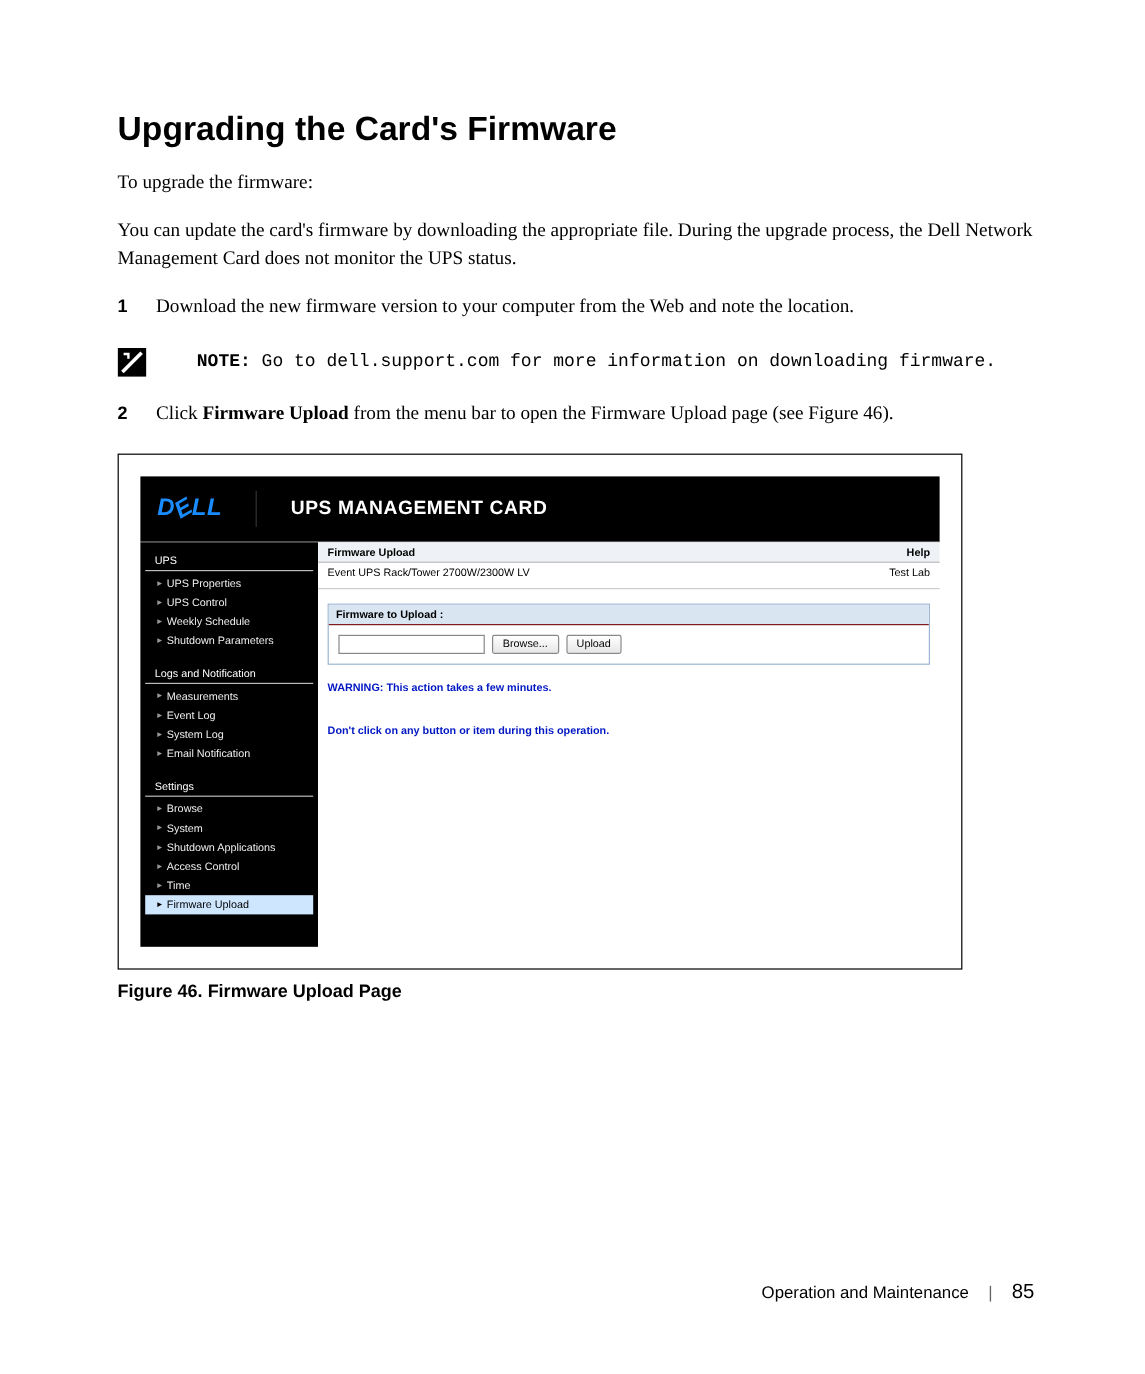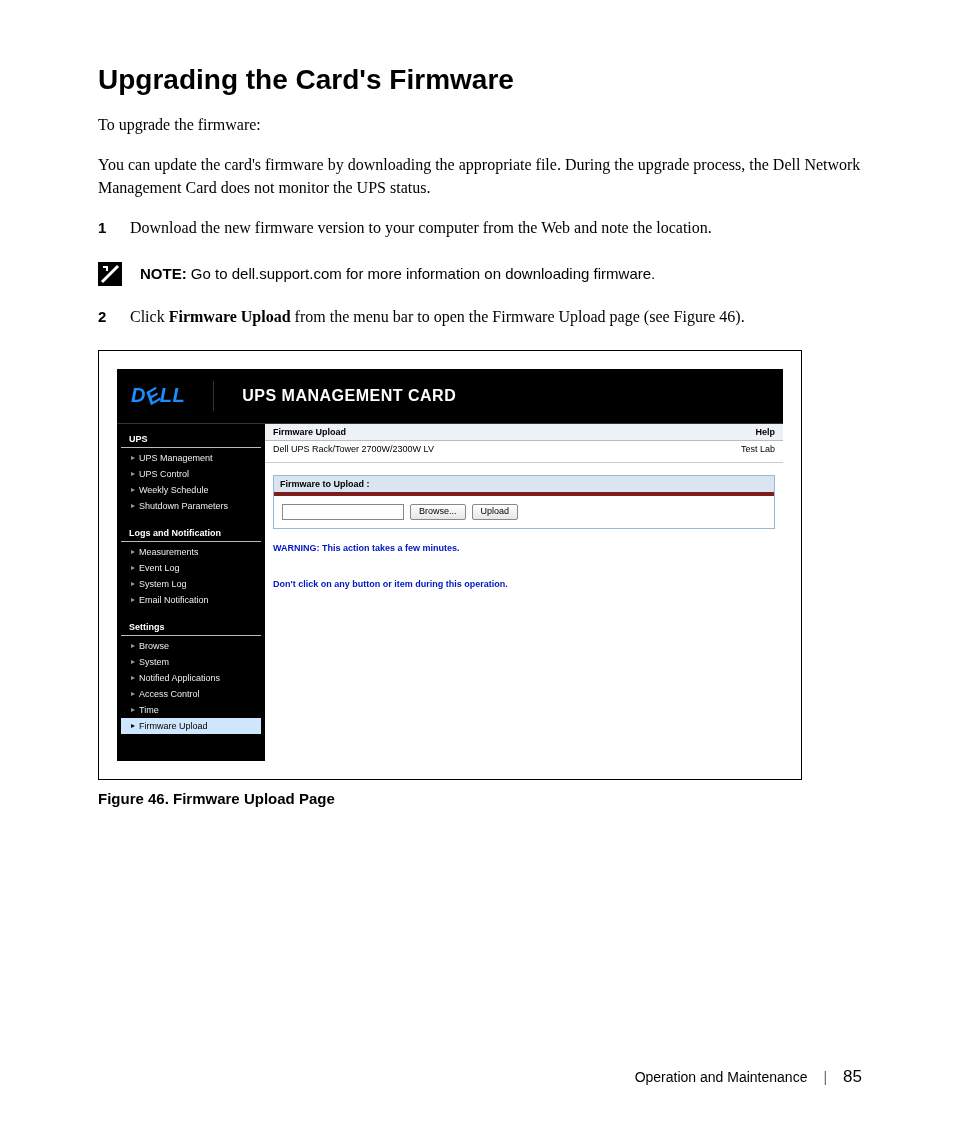--- a/index.html
+++ b/index.html
@@ -8,21 +8,21 @@
     font-family: Georgia, "Times New Roman", serif;
     font-size: 16px;
     color: #000;
     background: #fff;
     width: 954px;
     height: 1145px;
     position: relative;
     box-sizing: border-box;
   }
   .page {
-    padding: 64px 90px 60px 98px;
+    padding: 92px 90px 60px 98px;
     box-sizing: border-box;
   }
   h1 {
     font-family: "Arial Narrow", Arial, sans-serif;
     font-weight: bold;
     font-size: 28px;
     letter-spacing: 0;
     margin: 0 0 18px 0;
     font-stretch: condensed;
   }
@@ -55,22 +55,23 @@
     align-items: center;
     margin: 0 0 20px 0;
     gap: 18px;
   }
   .note-icon {
     width: 24px;
     height: 24px;
     flex-shrink: 0;
   }
   .note-text {
-    font-family: Liberation Sans, sans-serif;
+    font-family: Liberation Mono, monospace;
     font-size: 15px;
+    margin-left: 24px;
   }
   .note-text b {
     font-weight: bold;
   }
   b.inline-bold {
     font-family: Georgia, serif;
     font-weight: bold;
   }
   
   .figure-box {
@@ -128,21 +129,21 @@
     border-top: 1px solid #333;
   }
   .sidebar {
     width: 148px;
     background: #000;
     color: #fff;
     padding: 6px 0;
     box-sizing: border-box;
   }
   .sb-section-title {
-    font-weight: bold;
+    font-weight: normal;
     font-size: 9px;
     padding: 4px 8px 3px 8px;
     border-bottom: 1px solid #bbb;
     margin: 0 4px 2px 4px;
   }
   .sb-section-title.mt {
     margin-top: 10px;
   }
   .sb-item {
     padding: 3px 4px 3px 14px;
@@ -188,21 +189,21 @@
     padding: 3px 8px 8px 8px;
     border-bottom: 1px solid #ccc;
     font-size: 9px;
   }
   .panel {
     margin: 12px 8px 0 8px;
     border: 1px solid #9cb6d3;
   }
   .panel-header {
     background: #d9e6f2;
-    border-bottom: 4px solid #7f1d1d;
+    border-bottom: 1px solid #7f1d1d;
     padding: 3px 6px;
     font-size: 9px;
     font-weight: bold;
   }
   .panel-body {
     padding: 8px;
     display: flex;
     gap: 6px;
   }
   .file-input-mock {
@@ -307,47 +308,47 @@
   <div class="figure-box">
     <div class="app">
       <div class="app-header">
         <span class="dell-logo">D<span class="e">E</span>LL</span>
         <span class="vr"></span>
         <span class="app-title">UPS MANAGEMENT CARD</span>
       </div>
       <div class="app-body">
         <div class="sidebar">
           <div class="sb-section-title">UPS</div>
-          <div class="sb-item">UPS Management</div>
+          <div class="sb-item">UPS Properties</div>
           <div class="sb-item">UPS Control</div>
           <div class="sb-item">Weekly Schedule</div>
           <div class="sb-item">Shutdown Parameters</div>
 
           <div class="sb-section-title mt">Logs and Notification</div>
           <div class="sb-item">Measurements</div>
           <div class="sb-item">Event Log</div>
           <div class="sb-item">System Log</div>
           <div class="sb-item">Email Notification</div>
 
           <div class="sb-section-title mt">Settings</div>
           <div class="sb-item">Browse</div>
           <div class="sb-item">System</div>
-          <div class="sb-item">Notified Applications</div>
+          <div class="sb-item">Shutdown Applications</div>
           <div class="sb-item">Access Control</div>
           <div class="sb-item">Time</div>
           <div class="sb-item active">Firmware Upload</div>
         </div>
 
         <div class="main">
           <div class="main-titlebar">
             <span>Firmware Upload</span>
             <span>Help</span>
           </div>
           <div class="main-subtitle">
-            <span>Dell UPS Rack/Tower 2700W/2300W LV</span>
+            <span>Event UPS Rack/Tower 2700W/2300W LV</span>
             <span>Test Lab</span>
           </div>
 
           <div class="panel">
             <div class="panel-header">Firmware to Upload :</div>
             <div class="panel-body">
               <span class="file-input-mock">
                 <span class="ftxt"></span>
               </span>
               <span class="btn">Browse...</span>

